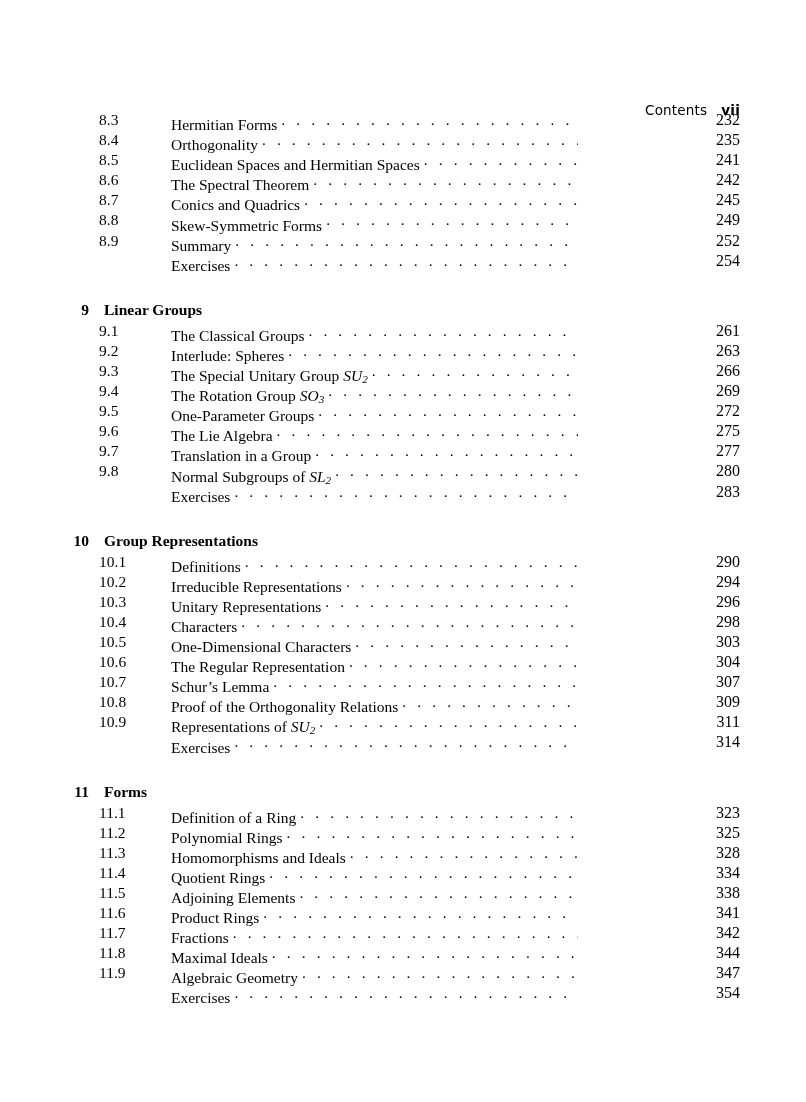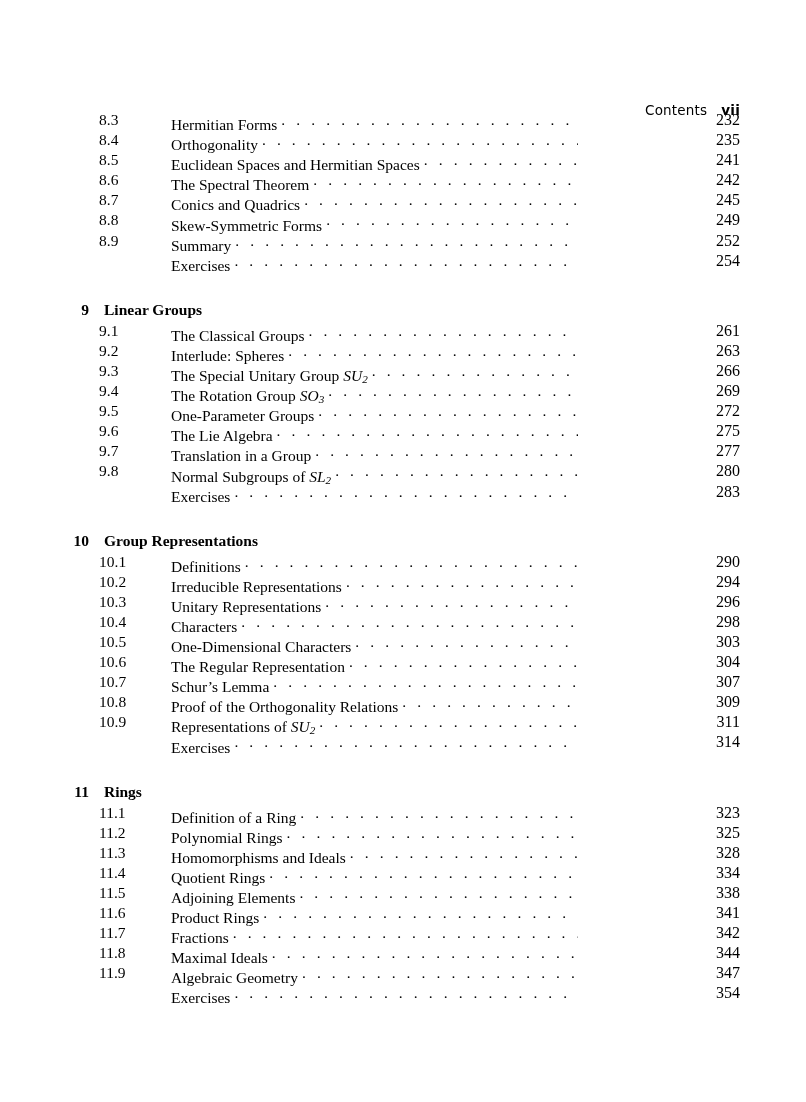--- a/index.html
+++ b/index.html
@@ -372,21 +372,21 @@
         <span class="sec-body">
           <span class="sec-title">Exercises</span>
           <span class="leader"></span>
         </span>
         <span class="sec-page">314</span>
       </div>
     </div>
     <div class="chapter-block">
       <div class="chapter-head">
         <span class="ch-num">11</span>
-        <span class="ch-title">Rings</span>
+        <span class="ch-title">Forms</span>
       </div>
       <div class="section-row">
         <span class="sec-num">11.1</span>
         <span class="sec-body">
           <span class="sec-title">Definition of a Ring</span>
           <span class="leader"></span>
         </span>
         <span class="sec-page">323</span>
       </div>
       <div class="section-row">

